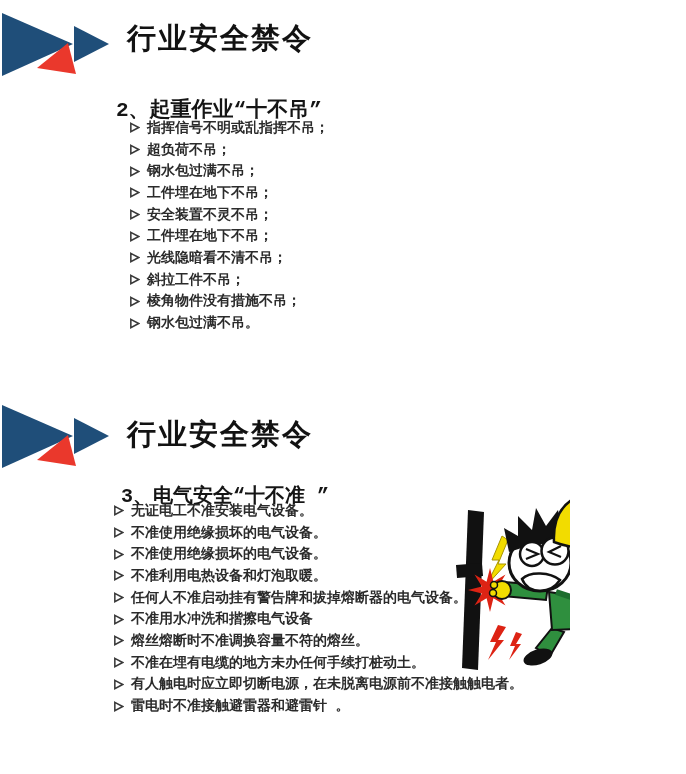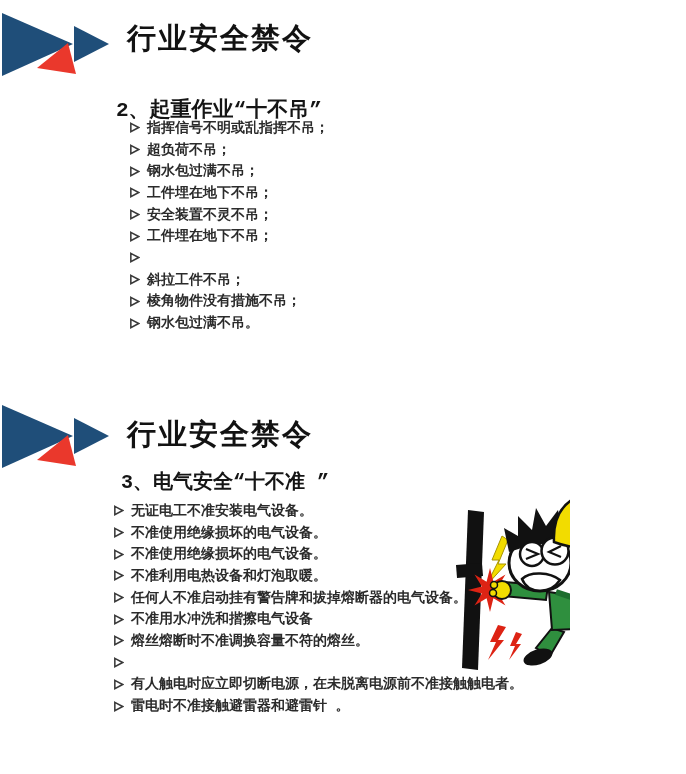--- a/index.html
+++ b/index.html
@@ -17,21 +17,21 @@
     position:absolute;left:127px;top:24px;margin:0;
     font-size:29px;font-weight:800;color:#121212;letter-spacing:2px;line-height:1.2;
     white-space:nowrap;
   }
   #slide2 .title{top:28px;}
 
   .subtitle{
     position:absolute;margin:16px;font-weight:800;color:#151515;white-space:nowrap;text-align:center;
   }
   #slide1 .subtitle{left:100px;top:79px;font-size:21px;}
-  #slide2 .subtitle{left:105px;top:60px;font-size:20px;}
+  #slide2 .subtitle{left:105px;top:74px;font-size:20px;}
 
   .list{position:absolute;margin:0;padding:0;list-style:none;}
   #slide1 .list{left:129px;top:117px;}
   #slide2 .list{left:113px;top:108px;}
   .list li{
     display:flex;align-items:center;gap:7px;height:21.7px;
     font-size:14px;font-weight:700;color:#2b2b2b;white-space:nowrap;
   }
   .bullet{display:inline-flex;align-items:center;}
   .bullet svg{display:block;}
@@ -113,20 +113,21 @@
             </svg>
           </span>
           <span class="li-text">工件埋在地下不吊；</span>
         </li>
         <li>
           <span class="bullet">
             <svg width="11" height="11" viewBox="0 0 12 12">
               <path d="M2 1.5 L10.5 6 L2 10.5 Z" fill="none" stroke="#3a3a3a" stroke-width="1.7" stroke-linejoin="miter"></path>
             </svg>
           </span>
+          <span class="li-text">光线隐暗看不清不吊；</span>
         </li>
         <li>
           <span class="bullet">
             <svg width="11" height="11" viewBox="0 0 12 12">
               <path d="M2 1.5 L10.5 6 L2 10.5 Z" fill="none" stroke="#3a3a3a" stroke-width="1.7" stroke-linejoin="miter"></path>
             </svg>
           </span>
           <span class="li-text">斜拉工件不吊；</span>
         </li>
         <li>
@@ -233,20 +234,21 @@
             </svg>
           </span>
           <span class="li-text">熔丝熔断时不准调换容量不符的熔丝。</span>
         </li>
         <li>
           <span class="bullet">
             <svg width="11" height="11" viewBox="0 0 12 12">
               <path d="M2 1.5 L10.5 6 L2 10.5 Z" fill="none" stroke="#3a3a3a" stroke-width="1.7" stroke-linejoin="miter"></path>
             </svg>
           </span>
+          <span class="li-text">不准在埋有电缆的地方未办任何手续打桩动土。</span>
         </li>
         <li>
           <span class="bullet">
             <svg width="11" height="11" viewBox="0 0 12 12">
               <path d="M2 1.5 L10.5 6 L2 10.5 Z" fill="none" stroke="#3a3a3a" stroke-width="1.7" stroke-linejoin="miter"></path>
             </svg>
           </span>
           <span class="li-text">有人触电时应立即切断电源，在未脱离电源前不准接触触电者。</span>
         </li>
         <li>

